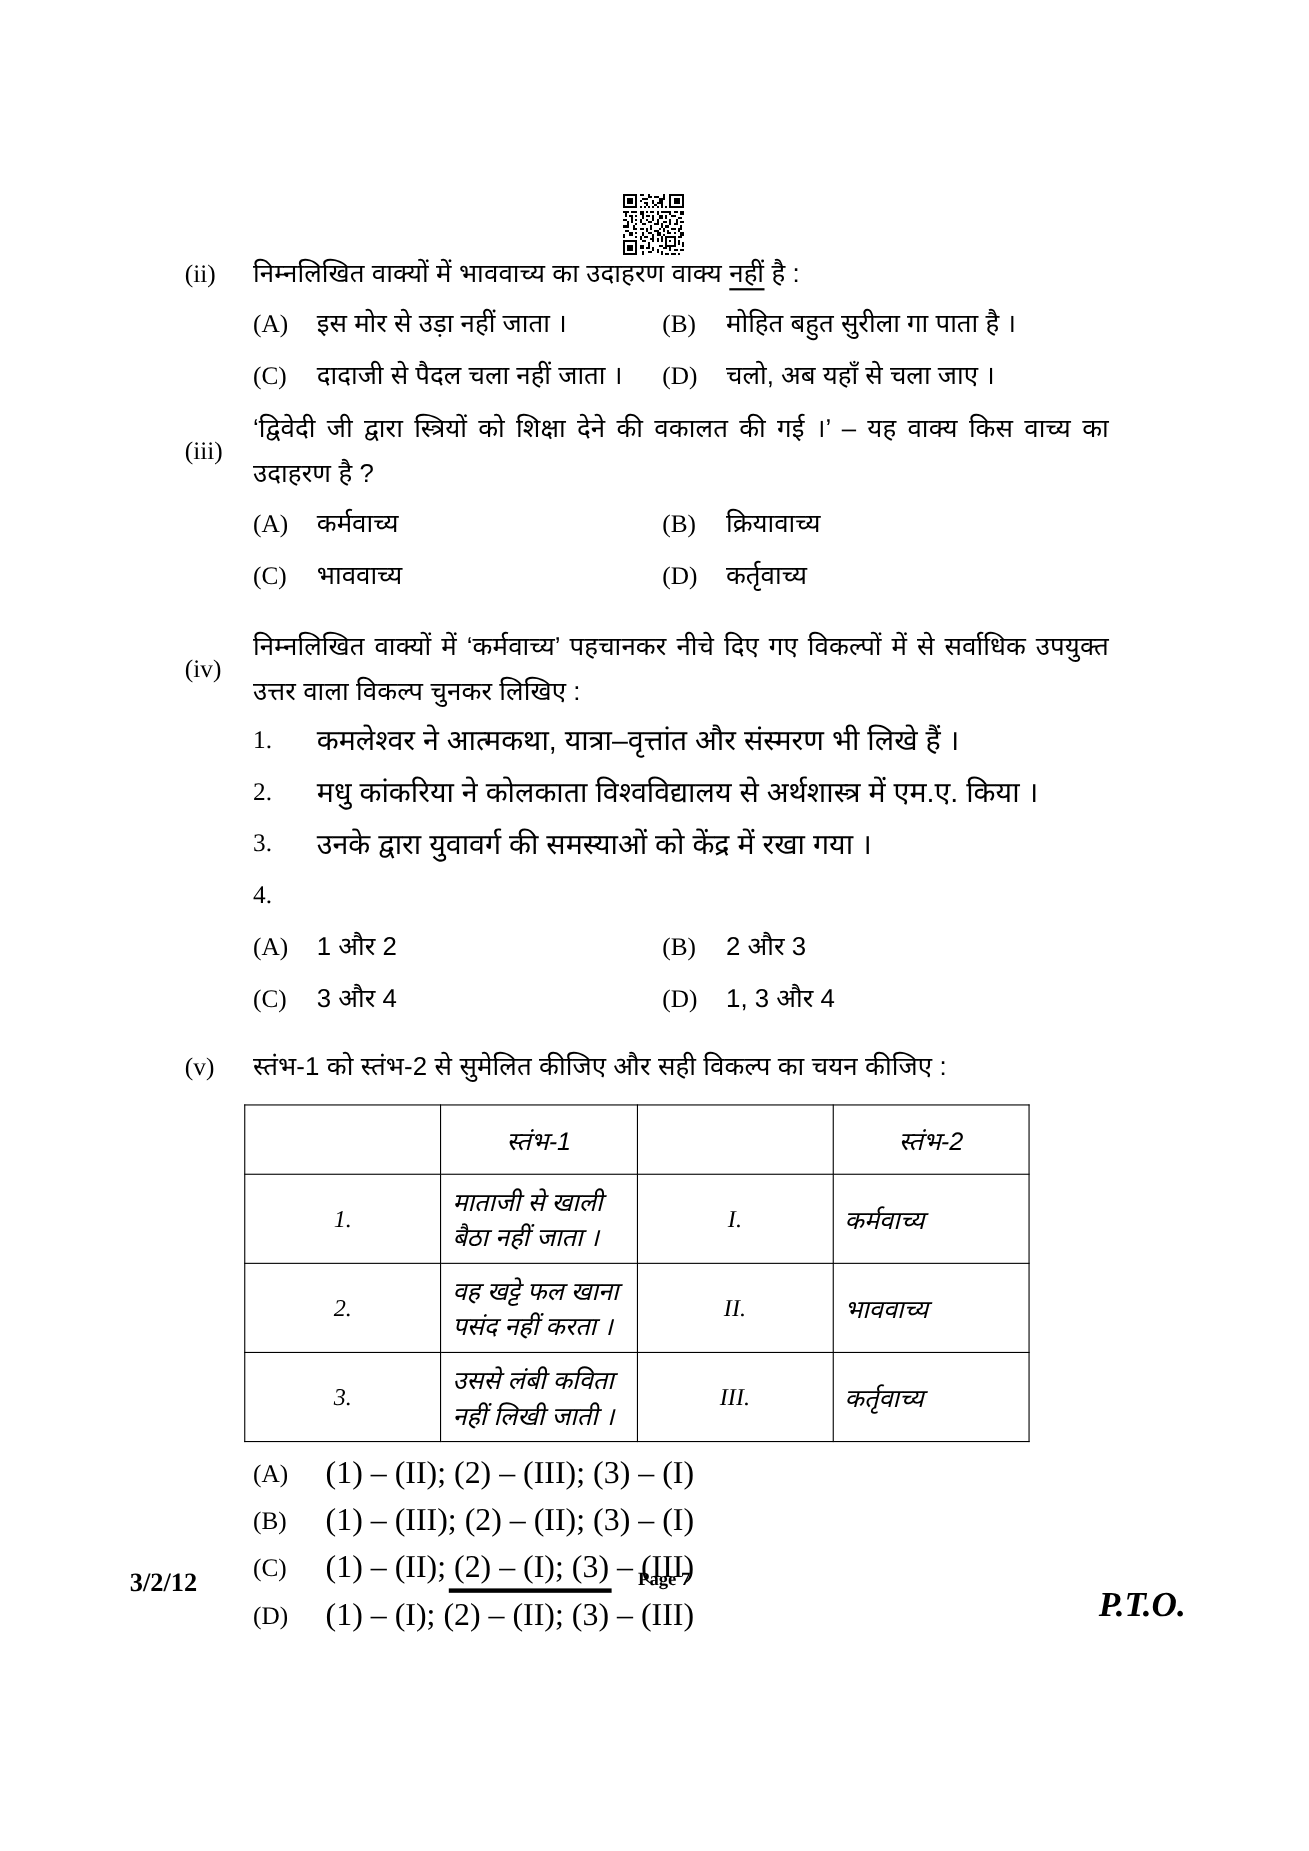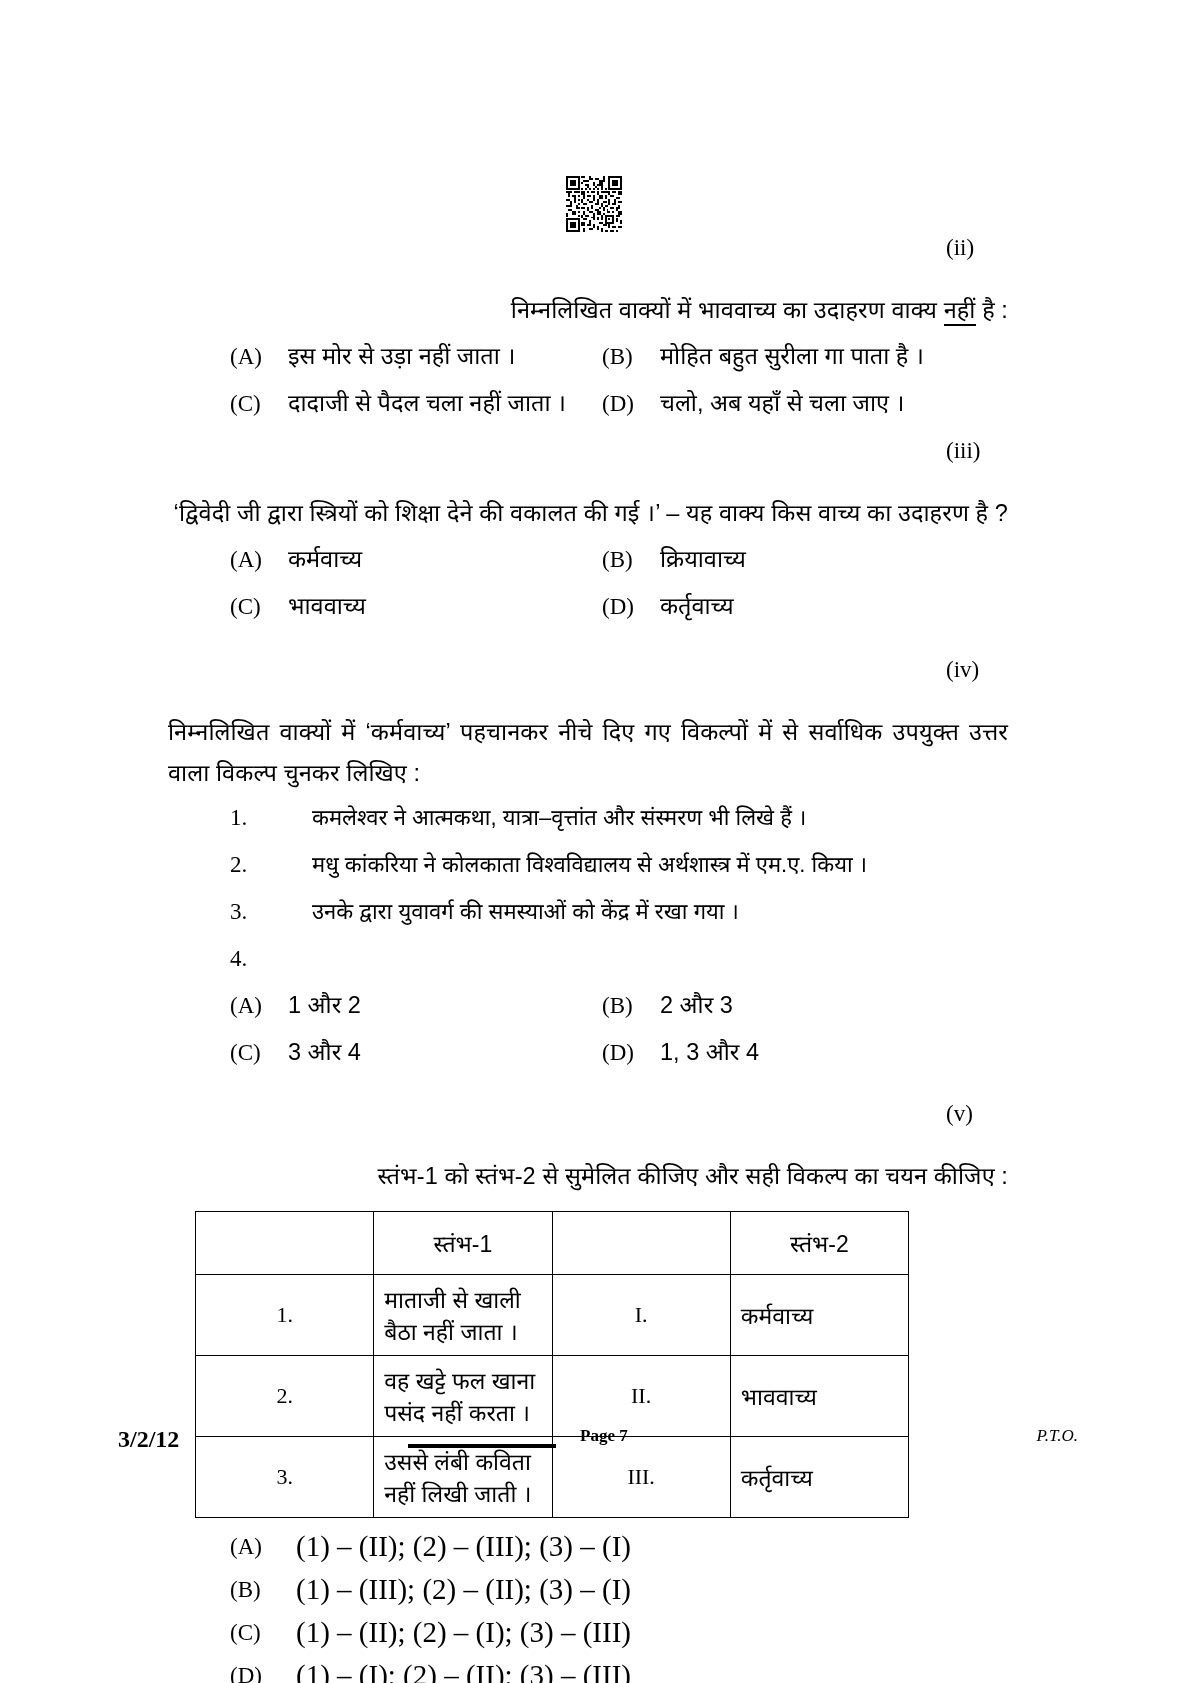--- a/index.html
+++ b/index.html
@@ -38,22 +38,21 @@
     left: 168px;
     top: 228px;
     width: 840px;
   }
 
   
   .qblock { position: relative; margin-bottom: 4px; }
 
   .qrow {
     display: flex;
-    align-items: flex-end;
-    flex-direction: column;
+    align-items: center;
   }
   .qlabel {
     width: 62px;
     flex: 0 0 62px;
     font-size: 23px;
     line-height: 40px;
     font-family: "Liberation Serif", serif;
   }
   .qtext {
     flex: 1 1 auto;
@@ -107,30 +106,30 @@
 
   
   .numlist { margin-left: 62px; margin-top: 4px; }
   .numrow { display: flex; margin-bottom: 7px; }
   .numkey {
     width: 58px; flex: 0 0 58px;
     font-size: 23px; line-height: 40px;
     font-family: "Liberation Serif", serif;
   }
   .numval {
-    font-size: 22px; line-height: 40px;
+    font-size: 26px; line-height: 40px;
     font-family: "Liberation Sans", "DejaVu Sans", sans-serif;
     font-weight: 500;
-    margin-left: 24px;
   }
 
   
   .tablewrap {
-    margin-left: 27px;
+    margin-left: 54px;
     margin-top: 14px;
+    font-style: italic;
   }
   table.matchtbl {
     border-collapse: collapse;
     width: 714px;
     table-layout: fixed;
   }
   table.matchtbl td, table.matchtbl th {
     border: 1.6px solid #000;
     padding: 8px 10px;
     vertical-align: middle;
@@ -190,25 +189,25 @@
   }
   .foot-page {
     position: absolute;
     left: 462px; top: 0;
     font-family: "Liberation Serif", serif;
     font-weight: 700;
     font-size: 17px;
   }
   .foot-pto {
     position: absolute;
-    right: 0; top: 0;
-    font-family: "Liberation Serif", serif;
-    font-weight: 400;
+    right: 0; top: 14px;
+    font-family: "Liberation Serif", serif;
+    font-weight: 700;
     font-style: italic;
-    font-size: 17px;
+    font-size: 32px;
   }
 </style>
 </head>
 <body>
 
 <div class="page">
 
   <div class="qr-wrap">
     <svg width="56" height="56" viewBox="0 0 29 29" shape-rendering="crispEdges" aria-hidden="true">
       <rect x="0" y="0" width="29" height="29" fill="#ffffff"></rect>

